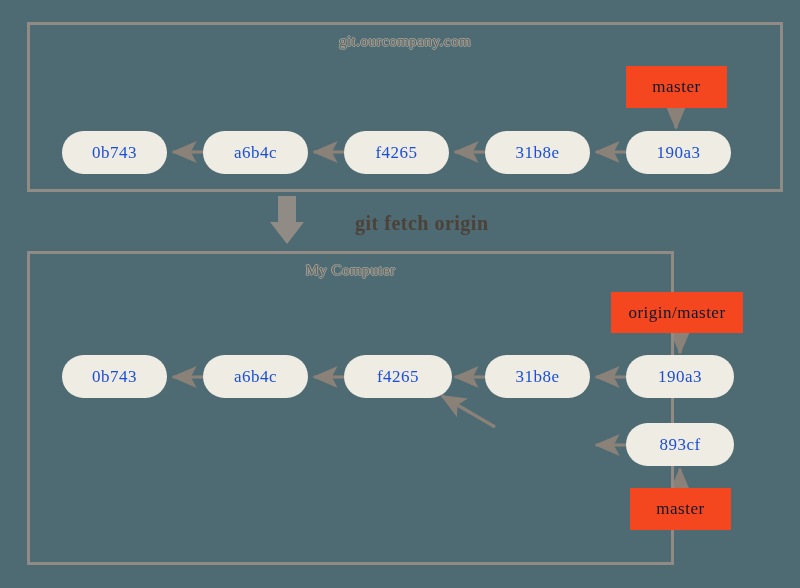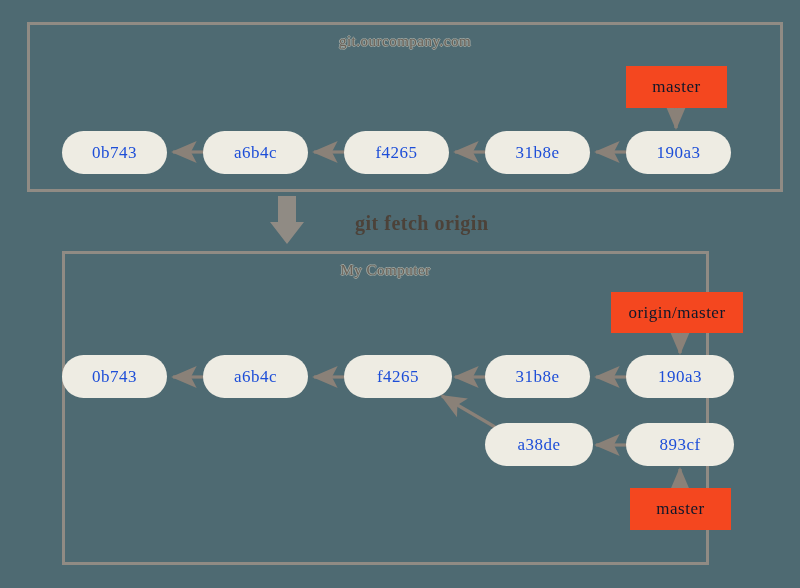--- a/index.html
+++ b/index.html
@@ -23,21 +23,21 @@
     font-family: Liberation Serif, serif;
   }
 
   
   .panel {
     position: absolute;
     border: 3px solid #908b84;
     box-sizing: border-box;
   }
   #panel-remote { left: 22px; top: 22px;  width: 756px; height: 170px; }
-  #panel-local  { left: 22px; top: 251px; width: 647px; height: 314px; margin-left: 35px; }
+  #panel-local  { left: 22px; top: 251px; width: 647px; height: 314px; }
 
   .panel-title {
     position: absolute;
     width: 100%;
     text-align: center;
     top: 8px;
     font-size: 15px;
     letter-spacing: 0.5px;
     color: #6b6258;
     text-shadow:
@@ -160,19 +160,18 @@
 
   <div class="panel" id="panel-local">
     <div class="panel-title">My Computer</div>
   </div>
 
   <div class="commit" style="left:57px;  top:355px; width:105px;">0b743</div>
   <div class="commit" style="left:198px; top:355px; width:105px;">a6b4c</div>
   <div class="commit" style="left:339px; top:355px; width:108px;">f4265</div>
   <div class="commit" style="left:480px; top:355px; width:105px;">31b8e</div>
   <div class="commit" style="left:621px; top:355px; width:108px;">190a3</div>
-  <div class="commit" style="left:480px; top:423px; width:108px;">a38de</div>
   <div class="commit" style="left:621px; top:423px; width:108px;">893cf</div>
 
   <div class="badge" style="left:606px; top:292px; width:132px; height:41px;">origin/master</div>
   <div class="badge" style="left:625px; top:488px; width:101px; height:42px;">master</div>
 
 </div>
 
 </body></html>

